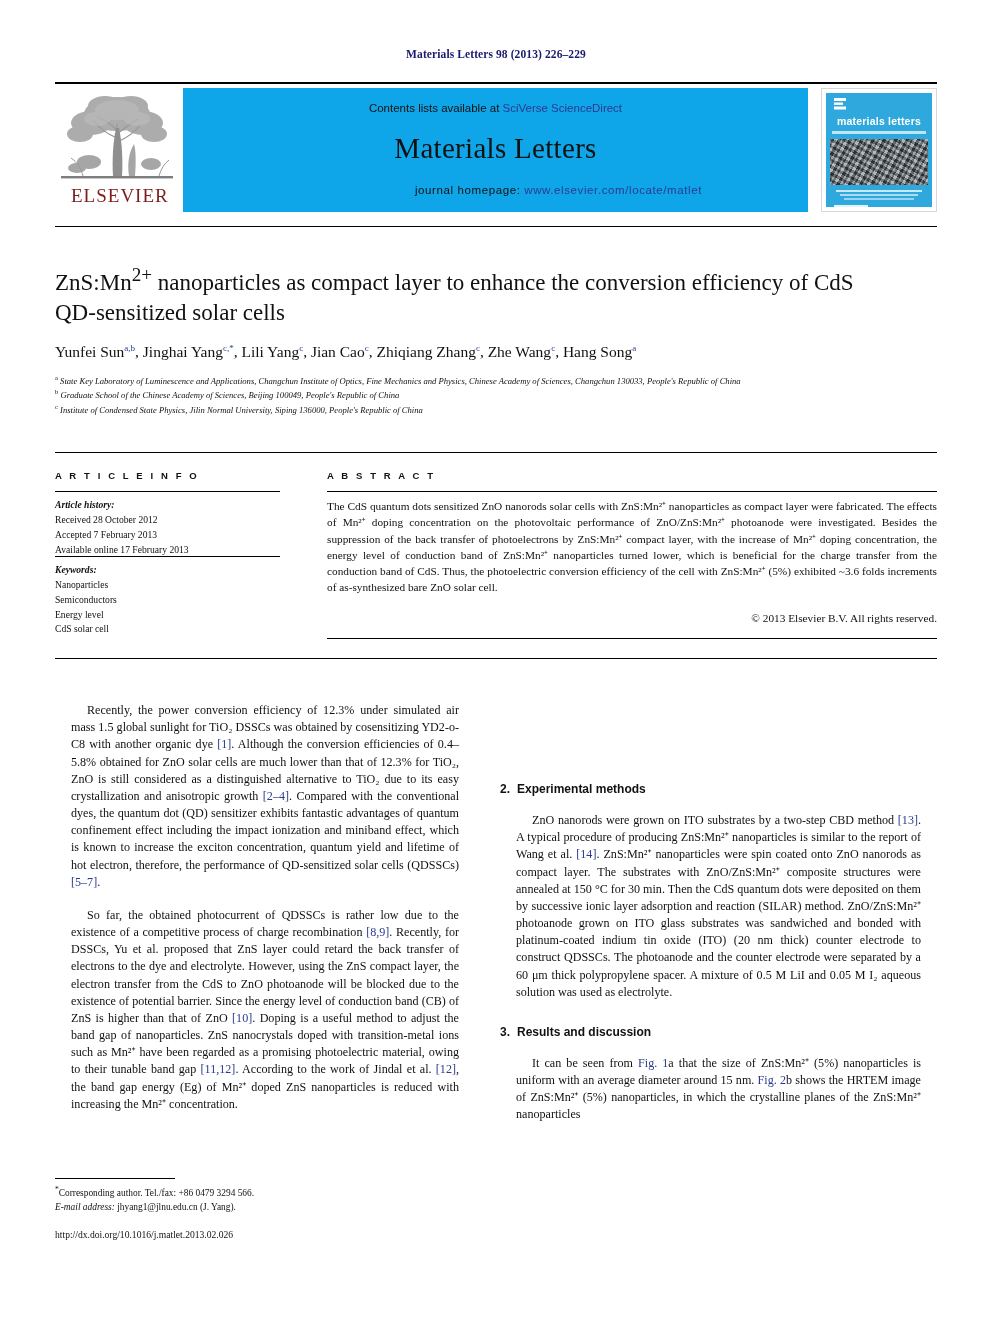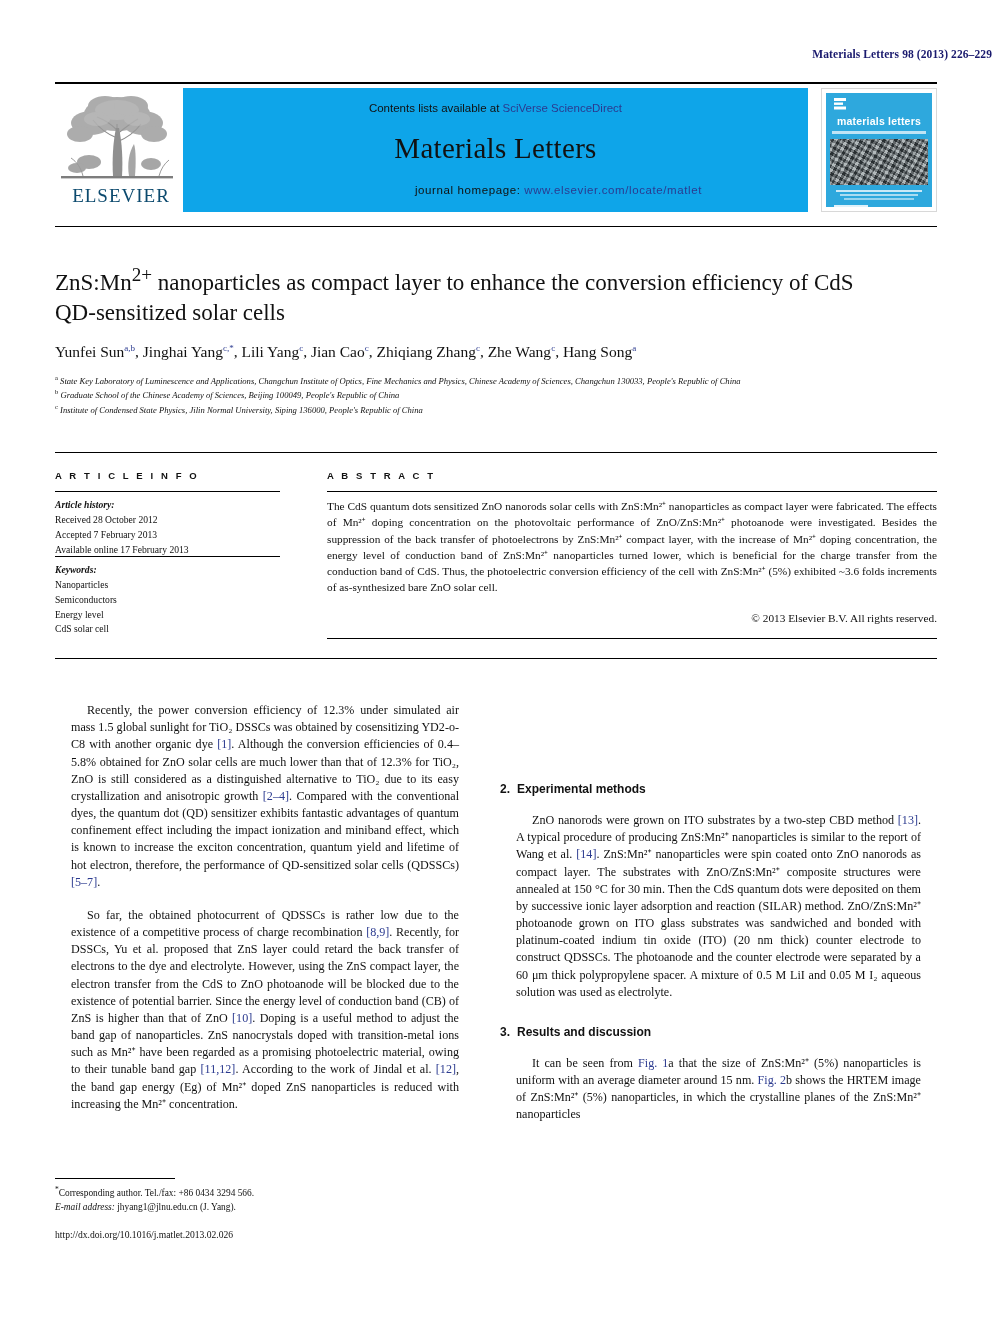--- a/index.html
+++ b/index.html
@@ -9,21 +9,21 @@
     font-family:"Liberation Serif", serif;
     color:#000;
     position:relative;
     overflow:hidden;
   }
   .page { position:relative; width:992px; height:1323px; }
 
   
   .runhead {
     position:absolute; top:48px; left:0; width:992px;
-    text-align:right;
+    text-align:center;
     font-family:"Liberation Serif", serif;
     font-weight:bold;
     font-size:11.5px;
     color:#1a1a6e;
     letter-spacing:0.1px;
   }
   .rule-top {
     position:absolute; top:82px; left:55px; width:882px;
     border-top:2.5px solid #000;
   }
@@ -31,26 +31,26 @@
   
   .banner {
     position:absolute; top:88px; left:55px; width:882px; height:124px;
   }
   .banner-logo {
     position:absolute; left:0; top:0; width:124px; height:124px;
     background:#fff;
   }
   .tree-wrap { position:absolute; left:4px; top:2px; width:116px; height:96px; }
   .elsevier-word {
-    position:absolute; left:4px; top:98px; width:124px;
-    text-align:center;
+    position:absolute; left:16px; top:98px; width:124px;
+    text-align:left;
     font-family:"Liberation Serif", serif;
     font-size:19px;
     letter-spacing:1px;
-    color:#0c4a6e;
+    color:#7f1d1d;
     line-height:1;
   }
   .banner-center {
     position:absolute; left:128px; top:0; width:625px; height:124px;
     background:#0ea5e9;
   }
   .contents-line {
     position:absolute; top:14px; left:0; width:625px;
     text-align:center;
     font-family:"Liberation Sans", sans-serif;
@@ -376,21 +376,21 @@
     </div>
     <p class="para">ZnO nanorods were grown on ITO substrates by a two-step CBD method <span style="color:#2b3a8f">[13]</span>. A typical procedure of producing ZnS:Mn²⁺ nanoparticles is similar to the report of Wang et al. <span style="color:#2b3a8f">[14]</span>. ZnS:Mn²⁺ nanoparticles were spin coated onto ZnO nanorods as compact layer. The substrates with ZnO/ZnS:Mn²⁺ composite structures were annealed at 150 °C for 30 min. Then the CdS quantum dots were deposited on them by successive ionic layer adsorption and reaction (SILAR) method. ZnO/ZnS:Mn²⁺ photoanode grown on ITO glass substrates was sandwiched and bonded with platinum-coated indium tin oxide (ITO) (20 nm thick) counter electrode to construct QDSSCs. The photoanode and the counter electrode were separated by a 60 μm thick polypropylene spacer. A mixture of 0.5 M LiI and 0.05 M I₂ aqueous solution was used as electrolyte.</p>
     <div class="h2" style="margin-top:24px">
       <span class="num">3.</span><span>Results and discussion</span>
     </div>
     <p class="para">It can be seen from <span style="color:#2b3a8f">Fig.</span>&nbsp;<span style="color:#2b3a8f">1</span>a that the size of ZnS:Mn²⁺ (5%) nanoparticles is uniform with an average diameter around 15 nm. <span style="color:#2b3a8f">Fig.</span>&nbsp;<span style="color:#2b3a8f">2</span>b shows the HRTEM image of ZnS:Mn²⁺ (5%) nanoparticles, in which the crystalline planes of the ZnS:Mn²⁺ nanoparticles</p>
   </div>
 
   <div class="fn-rule"></div>
   <div class="footnote">
-    <div><span class="star">*</span><span>Corresponding author. Tel./fax: +86 0434 3294 566.</span></div>
+    <div><span class="star">*</span><span>Corresponding author. Tel./fax: +86 0479 3294 566.</span></div>
     <div><span class="em">E-mail address:</span> <span>jhyang1@jlnu.edu.cn (J. Yang).</span></div>
   </div>
 
   <div class="imprint">
     <div>http://dx.doi.org/10.1016/j.matlet.2013.02.026</div>
   </div>
 
 </div>
 
 </body></html>

